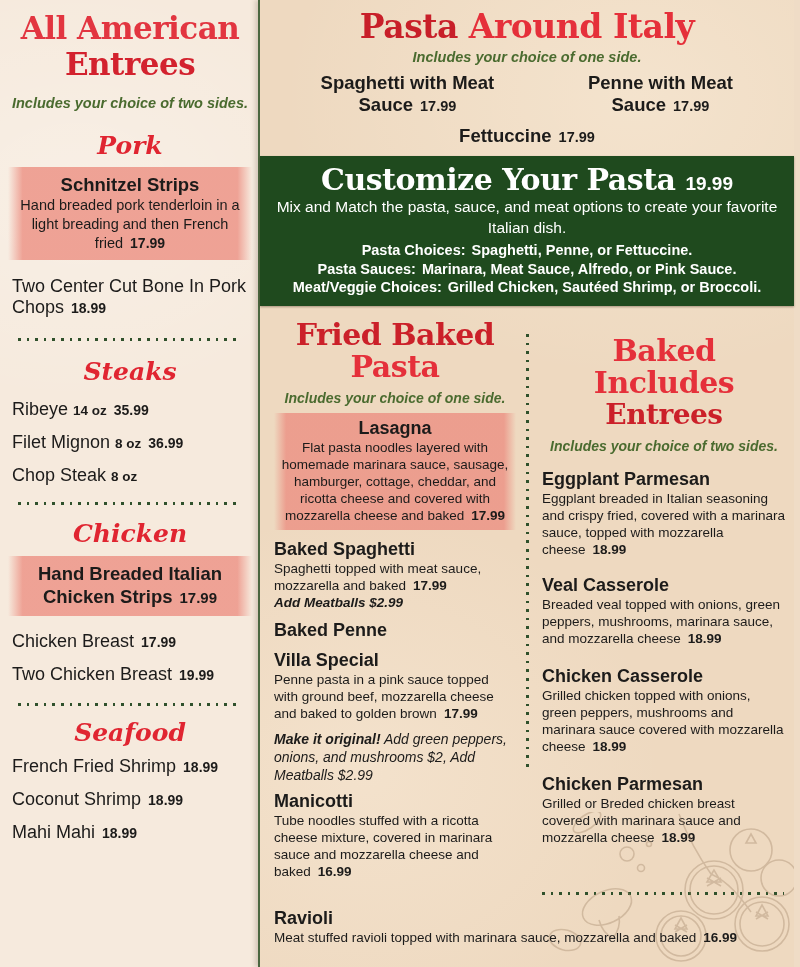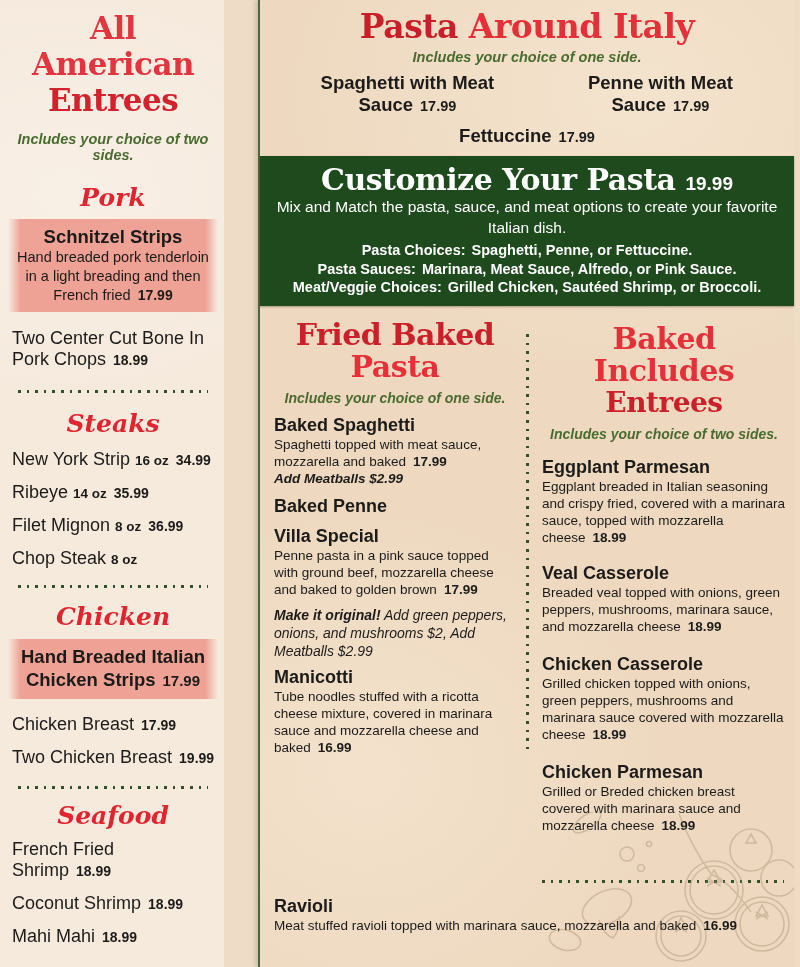--- a/index.html
+++ b/index.html
@@ -8,21 +8,21 @@
     font-family:"Liberation Sans", sans-serif;
     color:#1c1b1a;
     background:#efdcc6;
     position:relative;
     overflow:hidden;
   }
   .page { position:relative; width:800px; height:967px; }
 
   
   .left-col {
-    position:absolute; left:0; top:0; width:224px; height:967px;
+    position:absolute; left:0; top:0; width:258px; height:967px;
     background:
       radial-gradient(ellipse 400px 300px at 30% 20%, rgba(255,255,255,.25), rgba(255,255,255,0) 70%),
       #f6eadd;
     padding:10px 6px 0 8px;
     text-align:center;
   }
   .v-divider {
     position:absolute; left:258px; top:0; width:8px; height:967px;
     border-left:2px solid #4a663f;
     border-right:2px solid #4a663f;
@@ -85,21 +85,21 @@
   .banner-line { font-size:14.5px; line-height:18.5px; font-weight:bold; }
   .banner-line .lbl { font-weight:bold; }
   .banner-line .txt { margin-left:6px; }
 
   .columns { display:flex; align-items:stretch; }
   .mid-col { width:266px; padding:13px 10px 0 14px; }
   .dots-v {
     width:3px; margin-top:28px; margin-bottom:128px;
     background-image:repeating-linear-gradient(to bottom,#30512c 0 2.6px, transparent 2.6px 8.6px);
   }
-  .right-col { flex:1; padding:17px 8px 0 13px; }
+  .right-col { flex:1; padding:29px 8px 0 13px; }
 
   .col-title { font-size:30px; line-height:32px; text-align:center; }
   .red-bright { color:#e5303a; }
   .red-dark { color:#cb2029; }
   .col-sub { text-align:center; margin-top:7px; font-size:14px; }
 
   .m-name { font-weight:bold; font-size:18px; line-height:21px; }
   .m-desc { font-size:13.5px; line-height:17px; }
   .m-price { font-weight:bold; font-size:13.5px; margin-left:7px; white-space:nowrap; }
   .m-item { margin-top:9px; }
@@ -141,23 +141,20 @@
       <div class="hl-name">Schnitzel Strips</div>
       <div class="hl-desc"><span>Hand breaded pork tenderloin in a light breading and then French fried</span><span class="price">17.99</span></div>
     </div>
     <div class="l-item" style="margin-top:16px;">
       <span class="item-name" style="font-size:18px;">Two Center Cut Bone In Pork Chops</span><span class="price">18.99</span>
     </div>
 
     <div class="dots-h"></div>
 
     <div class="script-head" style="margin-top:16px;">Steaks</div>
-    <div class="l-item" style="margin-top:10px;">
-      <span class="item-name" style="font-size:18px;">New York Strip</span><span class="size">16 oz</span><span class="price">34.99</span>
-    </div>
     <div class="l-item">
       <span class="item-name" style="font-size:18px;">Ribeye</span><span class="size">14 oz</span><span class="price">35.99</span>
     </div>
     <div class="l-item">
       <span class="item-name" style="font-size:18px;">Filet Mignon</span><span class="size">8 oz</span><span class="price">36.99</span>
     </div>
     <div class="l-item">
       <div><span class="item-name" style="font-size:18px;">Chop Steak</span><span class="size">8 oz</span></div>
     </div>
 
@@ -236,20 +233,24 @@
       <div class="banner-line"><span class="lbl">Meat/Veggie Choices:</span><span class="txt">Grilled Chicken, Sautéed Shrimp, or Broccoli.</span></div>
     </div>
 
     <div class="columns">
 
       <div class="mid-col">
         <div class="serif-title col-title red-dark">Fried Baked</div>
         <div class="serif-title col-title red-bright">Pasta</div>
         <div class="subtitle col-sub">Includes your choice of one side.</div>
 
+        <div class="lasagna-box">
+          <div class="m-name">Lasagna</div>
+          <div class="m-desc"><span>Flat pasta noodles layered with homemade marinara sauce, sausage, hamburger, cottage, cheddar, and ricotta cheese and covered with mozzarella cheese and baked</span><span class="m-price">17.99</span></div>
+        </div>
 
         <div class="m-item">
           <div class="m-name">Baked Spaghetti</div>
           <div class="m-desc"><span>Spaghetti topped with meat sauce, mozzarella and baked</span><span class="m-price">17.99</span></div>
           <div class="m-note">Add Meatballs $2.99</div>
         </div>
 
         <div class="m-item">
           <div class="m-name">Baked Penne</div>
         </div>

